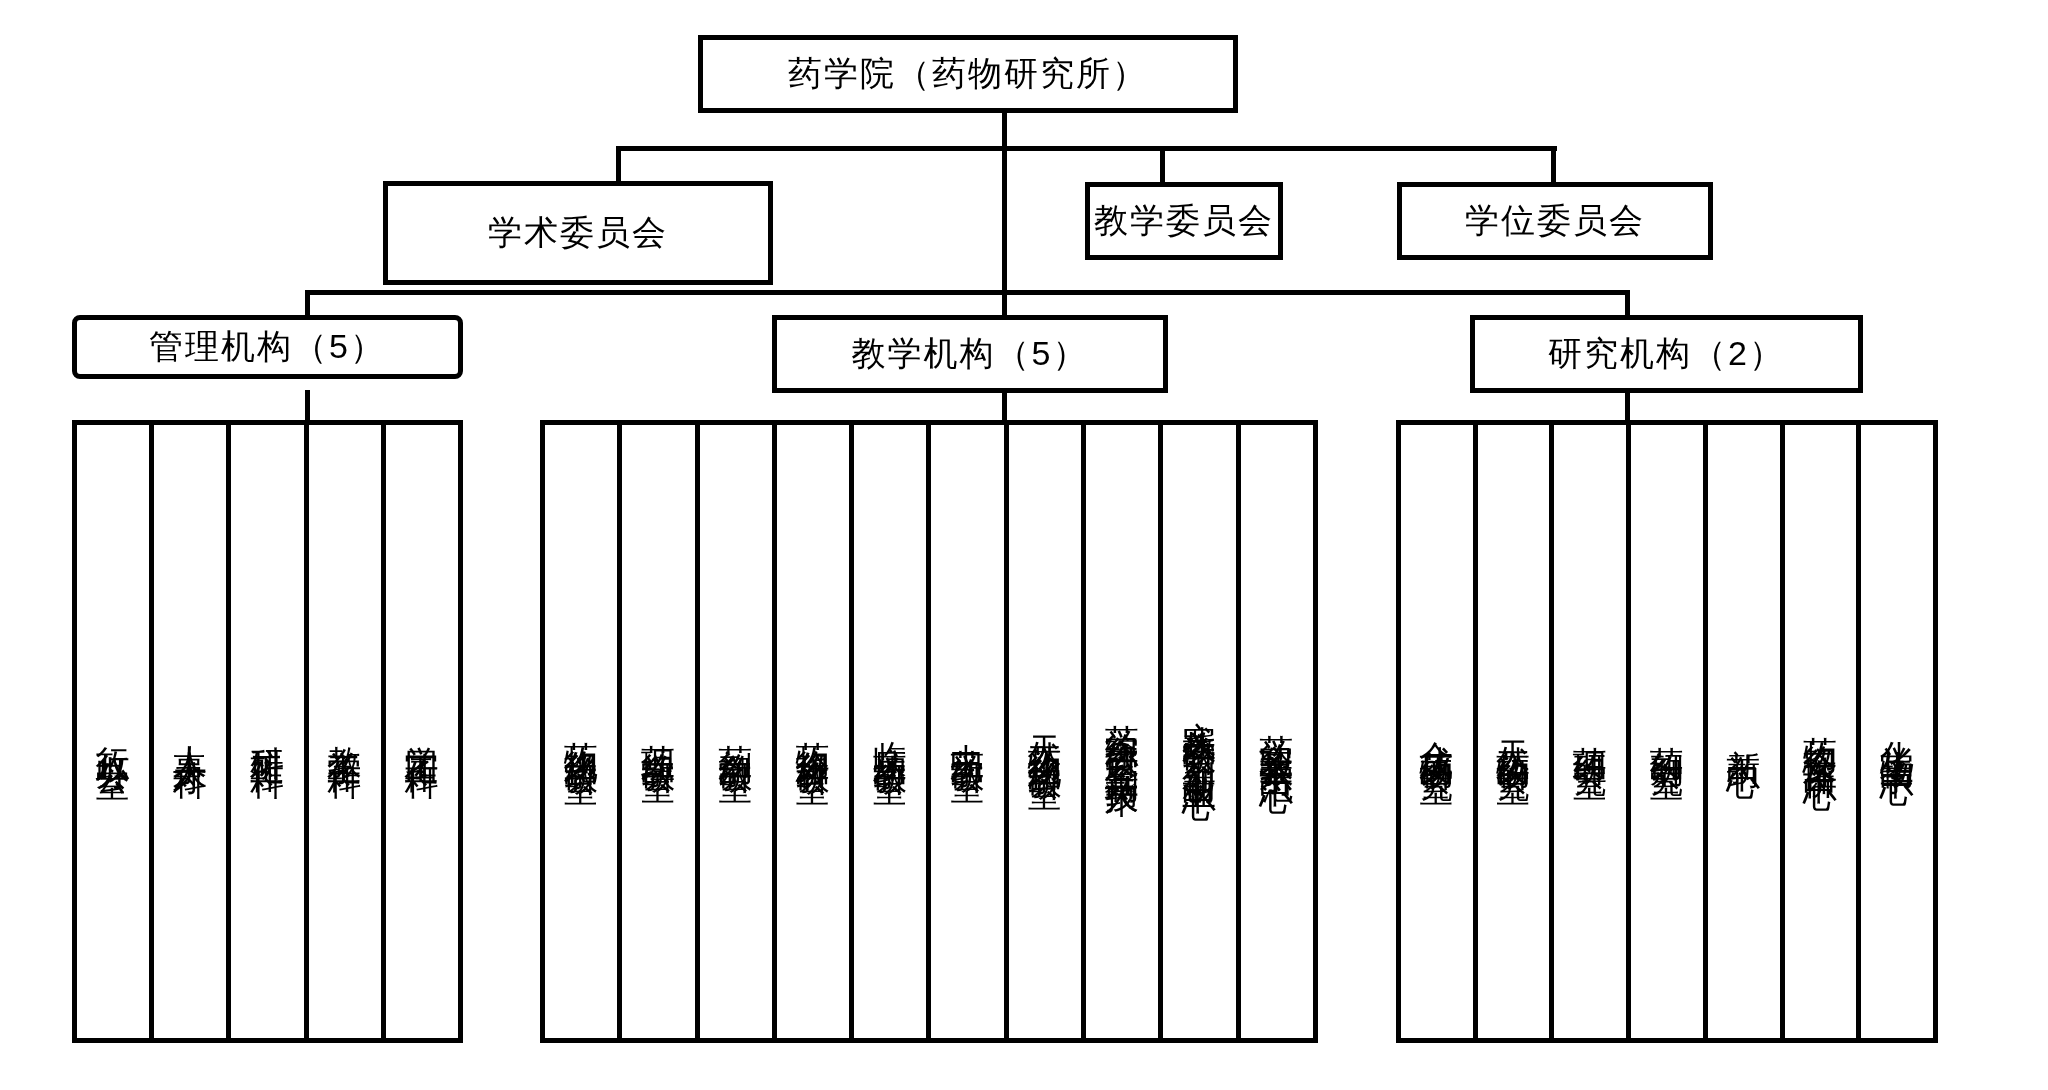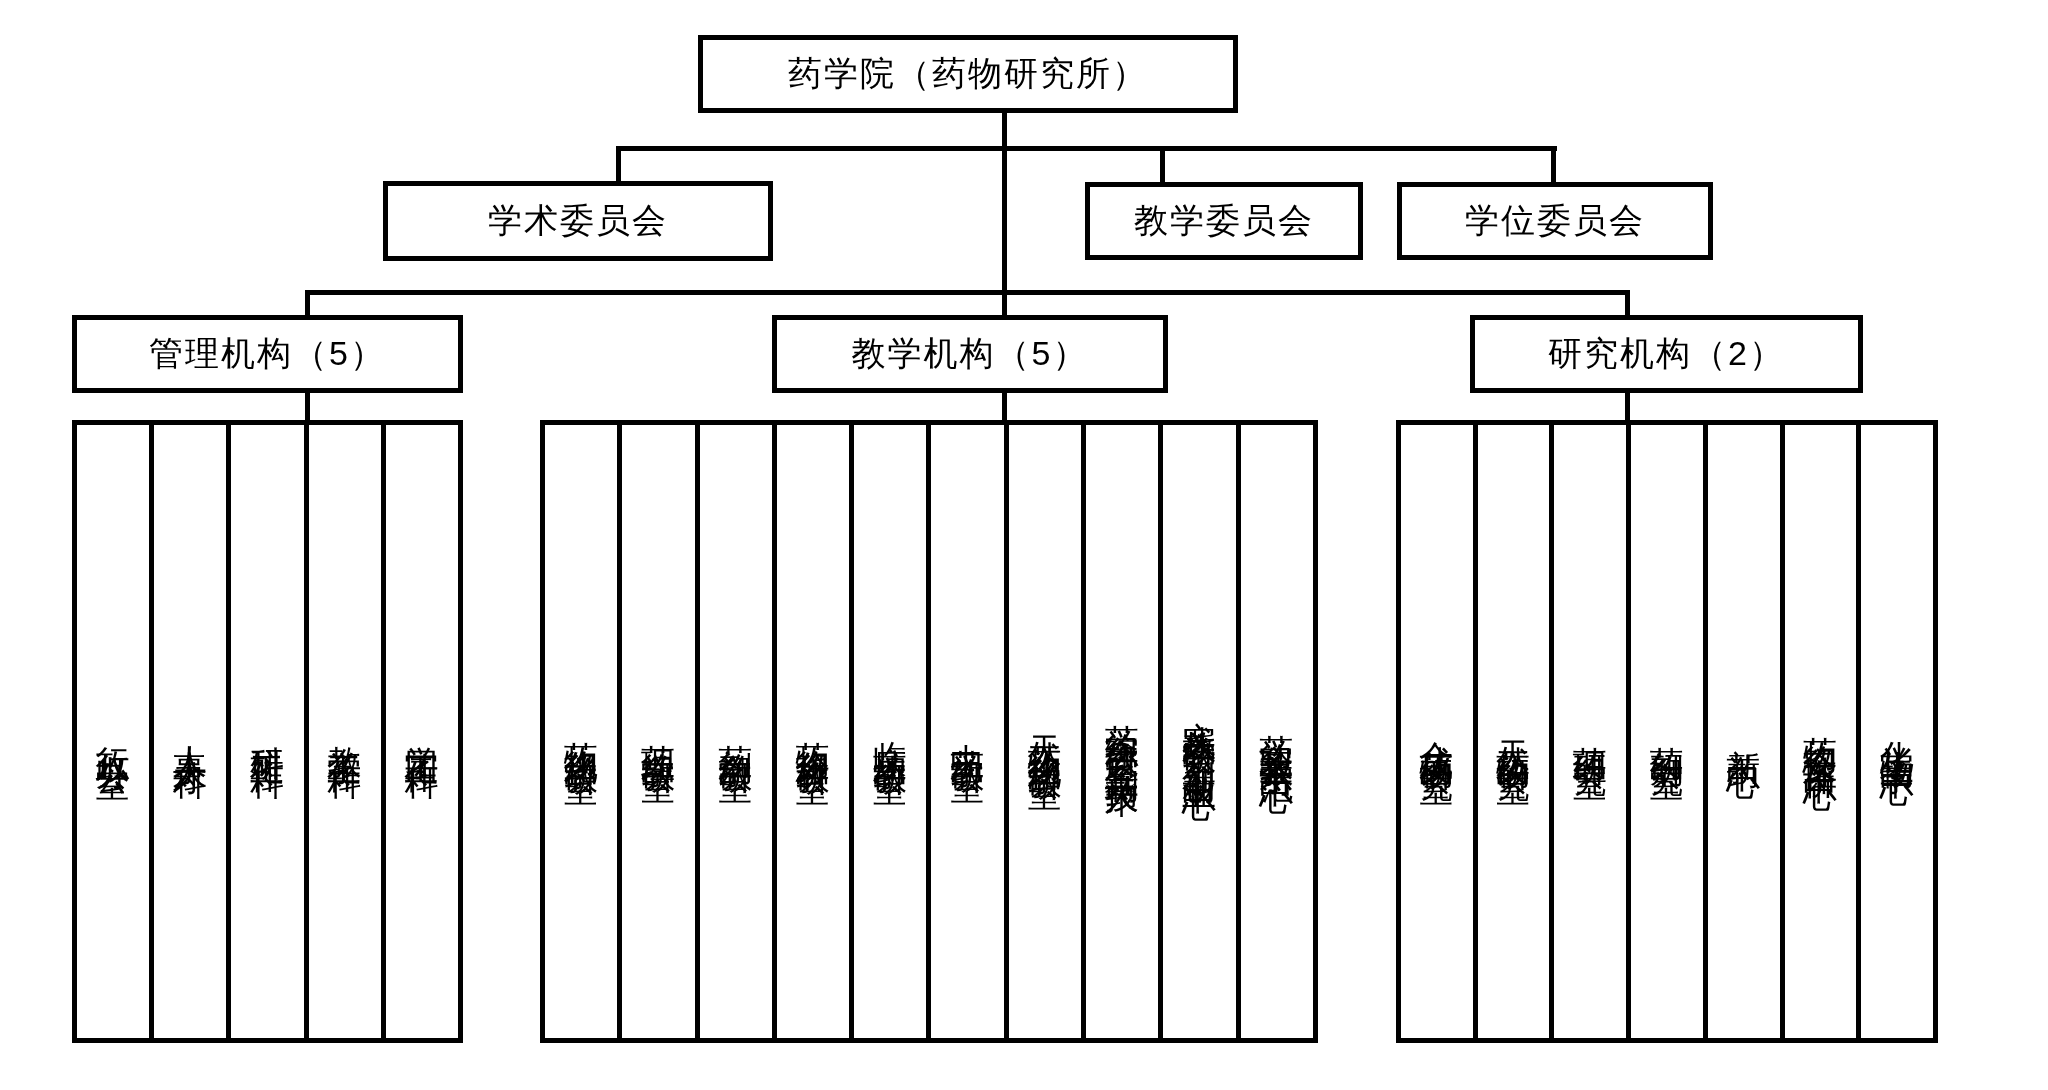--- a/index.html
+++ b/index.html
@@ -53,24 +53,24 @@
     border-left: 5px solid #000000;
   }
   .vtext {
     writing-mode: vertical-rl;
     font-size: 34px;
     letter-spacing: 5px;
     line-height: 1;
   }
   
   #root-box        { left: 698px;  top: 35px;  width: 540px; height: 78px; }
-  #committee-academic { left: 383px;  top: 181px; width: 390px; height: 80px; }
-  #committee-teaching { left: 1085px; top: 182px; width: 278px; height: 78px; }
+  #committee-academic { left: 383px;  top: 181px; width: 390px; height: 104px; }
+  #committee-teaching { left: 1085px; top: 182px; width: 198px; height: 78px; }
   #committee-degree   { left: 1397px; top: 182px; width: 316px; height: 78px; align-items: center; }
-  #header-admin    { left: 72px;   top: 315px; width: 391px; height: 78px; }
+  #header-admin    { left: 72px;   top: 315px; width: 391px; height: 64px; border-radius: 8px; }
   #header-teach    { left: 772px;  top: 315px; width: 396px; height: 78px; }
   #header-research { left: 1470px; top: 315px; width: 393px; height: 78px; }
   #cols-admin    { left: 72px;   top: 420px; width: 391px; height: 623px; }
   #cols-teach    { left: 540px;  top: 420px; width: 778px; height: 623px; }
   #cols-research { left: 1396px; top: 420px; width: 542px; height: 623px; }
   
   #ln-root-v   { left: 1002px; top: 112px; width: 5px;   height: 206px; }
   #ln-l2-h     { left: 616px;  top: 146px; width: 941px; height: 5px; }
   #ln-l2-d1    { left: 616px;  top: 146px; width: 5px;   height: 40px; }
   #ln-l2-d2    { left: 1160px; top: 146px; width: 5px;   height: 41px; }

